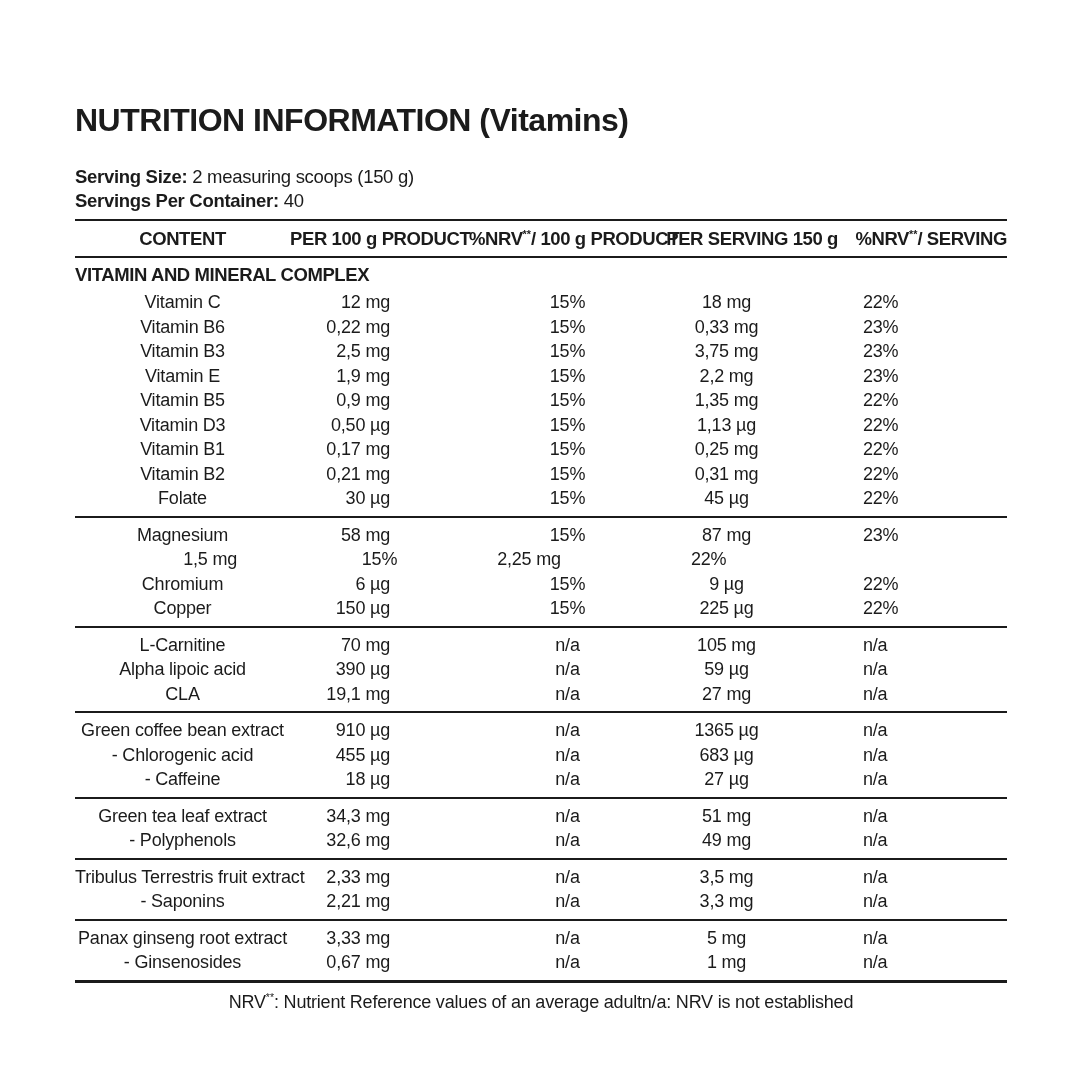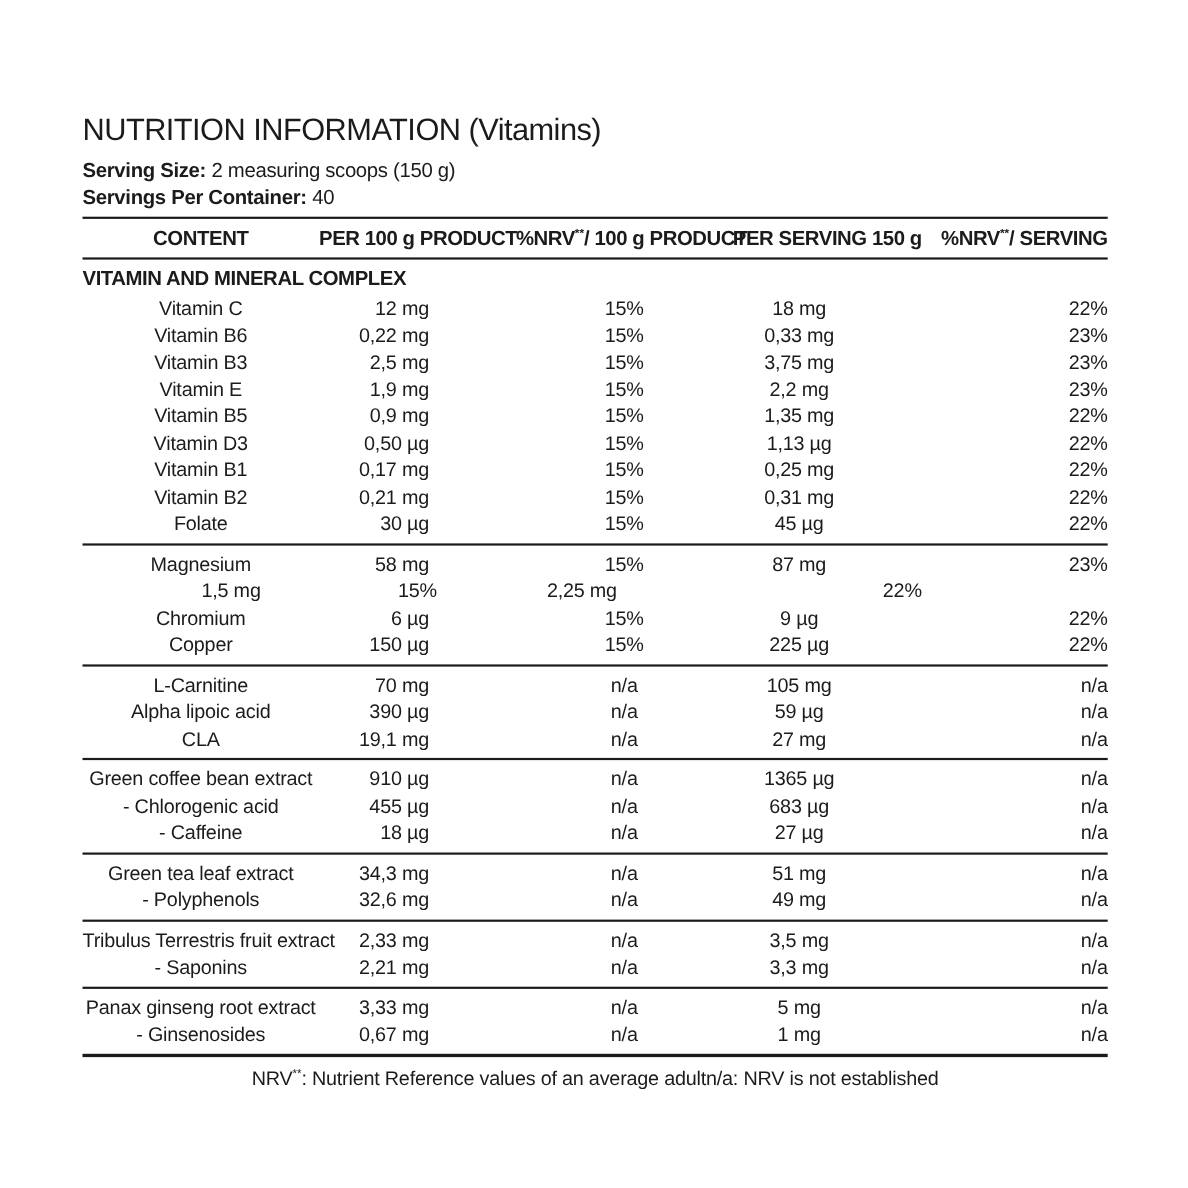--- a/index.html
+++ b/index.html
@@ -1,34 +1,34 @@
 <!DOCTYPE html>
 <html><head>
 <meta charset="utf-8">
 <style>
   html,body{margin:0;padding:0;background:#ffffff;}
   body{width:1080px;height:1080px;font-family:"Liberation Sans",sans-serif;color:#1b1b1b;overflow:hidden;}
   .page{width:932px;margin-left:75px;padding-top:102px;}
-  .title{font-size:28px;font-weight:normal;margin:0 0 9px 0;letter-spacing:-0.5px;}
+  .title{font-size:32px;font-weight:bold;margin:0 0 26px 0;letter-spacing:-0.5px;}
   .meta{font-size:18.5px;line-height:24px;margin:0;letter-spacing:-0.3px;}
   .meta .lab{font-weight:bold;}
   .meta .val{padding-left:5px;text-align:right;}
   .rule{height:0;border-top:2.5px solid #1b1b1b;}
   .rule-top{margin-top:6px;}
   .grid{display:grid;grid-template-columns:215px 153px 223px 172px 169px;}
   .thead{align-items:center;height:35px;font-weight:bold;font-size:18.5px;letter-spacing:-0.4px;}
   .cell{white-space:nowrap;min-width:0;}
   .c1{text-align:center;}
   .thead .c2,.thead .c4,.thead .c5{text-align:right;}
   .thead .c3{text-align:center;padding-left:26px;}
   .row{line-height:24.5px;font-size:18px;letter-spacing:-0.2px;}
   .row .c2{text-align:right;padding-right:53px;}
   .row .c3{text-align:center;padding-left:26px;}
   .row .c4{text-align:center;padding-right:51px;}
-  .row .c5{text-align:right;padding-left:25px;}
+  .row .c5{text-align:left;padding-left:25px;}
   .section{font-weight:bold;font-size:18.5px;letter-spacing:-0.4px;line-height:24px;padding:5px 0 3px 0;}
   .sep{border-top:2px solid #1b1b1b;margin:5px 0;}
   .rule-bottom{border-top:3px solid #1b1b1b;margin-top:5px;}
   .footnotes{display:flex;justify-content:center;font-size:18px;letter-spacing:-0.2px;padding-top:9px;}
   sup{font-size:58%;line-height:0;vertical-align:super;letter-spacing:0;}
 </style>
 </head>
 <body>
 
 <div class="page">

